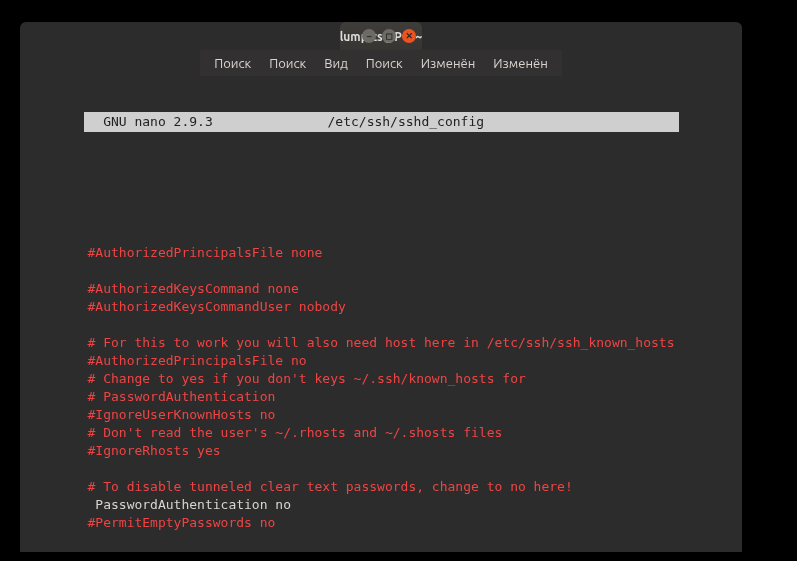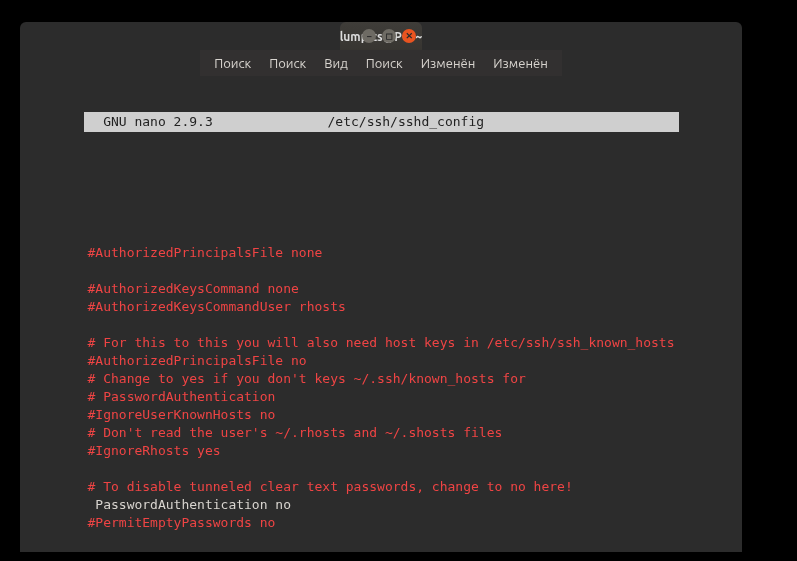--- a/index.html
+++ b/index.html
@@ -124,23 +124,23 @@
       <span class="left">  GNU nano 2.9.3</span>
       <span class="center">/etc/ssh/sshd_config</span>
     </div>
 
     <div class="content">
 <span class="blank"> </span>
 <span class="blank"> </span>
 <span class="comment">#AuthorizedPrincipalsFile none</span>
 <span class="blank"> </span>
 <span class="comment">#AuthorizedKeysCommand none</span>
-<span class="comment">#AuthorizedKeysCommandUser rhosts</span>
+<span class="comment">#AuthorizedKeysCommandUser nobody</span>
 <span class="blank"> </span>
-<span class="comment"># For this to this you will also need host keys in /etc/ssh/ssh_known_hosts</span>
+<span class="comment"># For this to work you will also need host here in /etc/ssh/ssh_known_hosts</span>
 <span class="comment">#AuthorizedPrincipalsFile no</span>
 <span class="comment"># Change to yes if you don't keys ~/.ssh/known_hosts for</span>
 <span class="comment"># PasswordAuthentication</span>
 <span class="comment">#IgnoreUserKnownHosts no</span>
 <span class="comment"># Don't read the user's ~/.rhosts and ~/.shosts files</span>
 <span class="comment">#IgnoreRhosts yes</span>
 <span class="blank"> </span>
 <span class="comment"># To disable tunneled clear text passwords, change to no here!</span>
 <span class="plain"> PasswordAuthentication no</span>
 <span class="comment">#PermitEmptyPasswords no</span>

